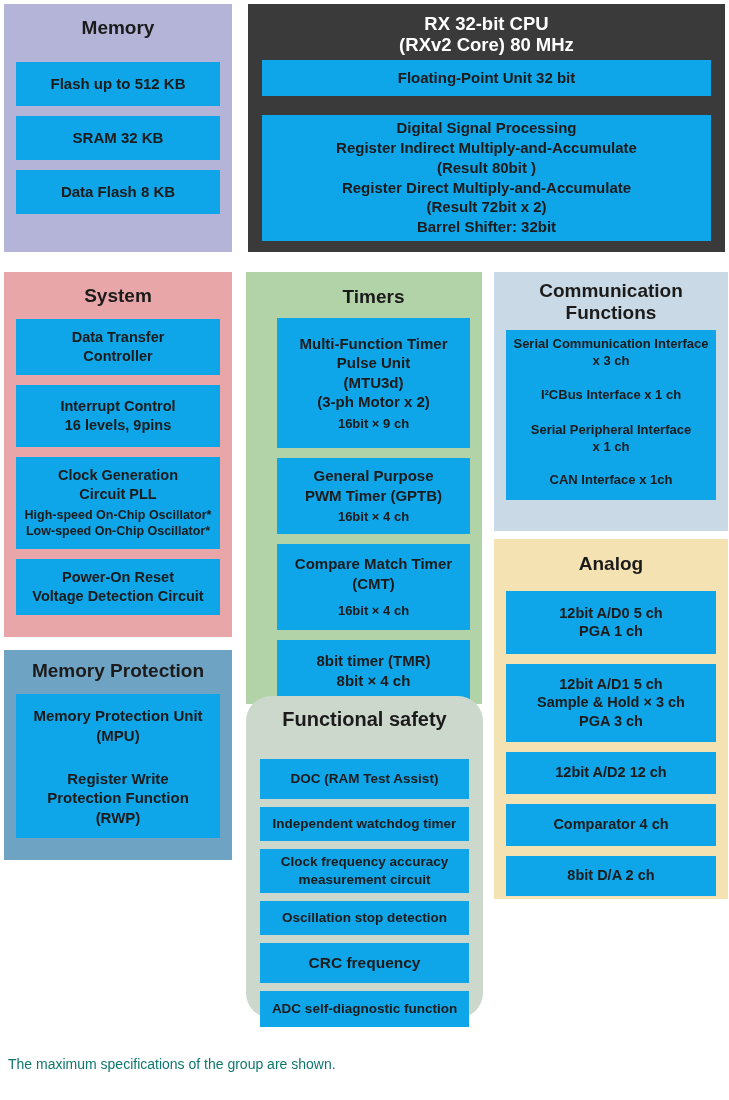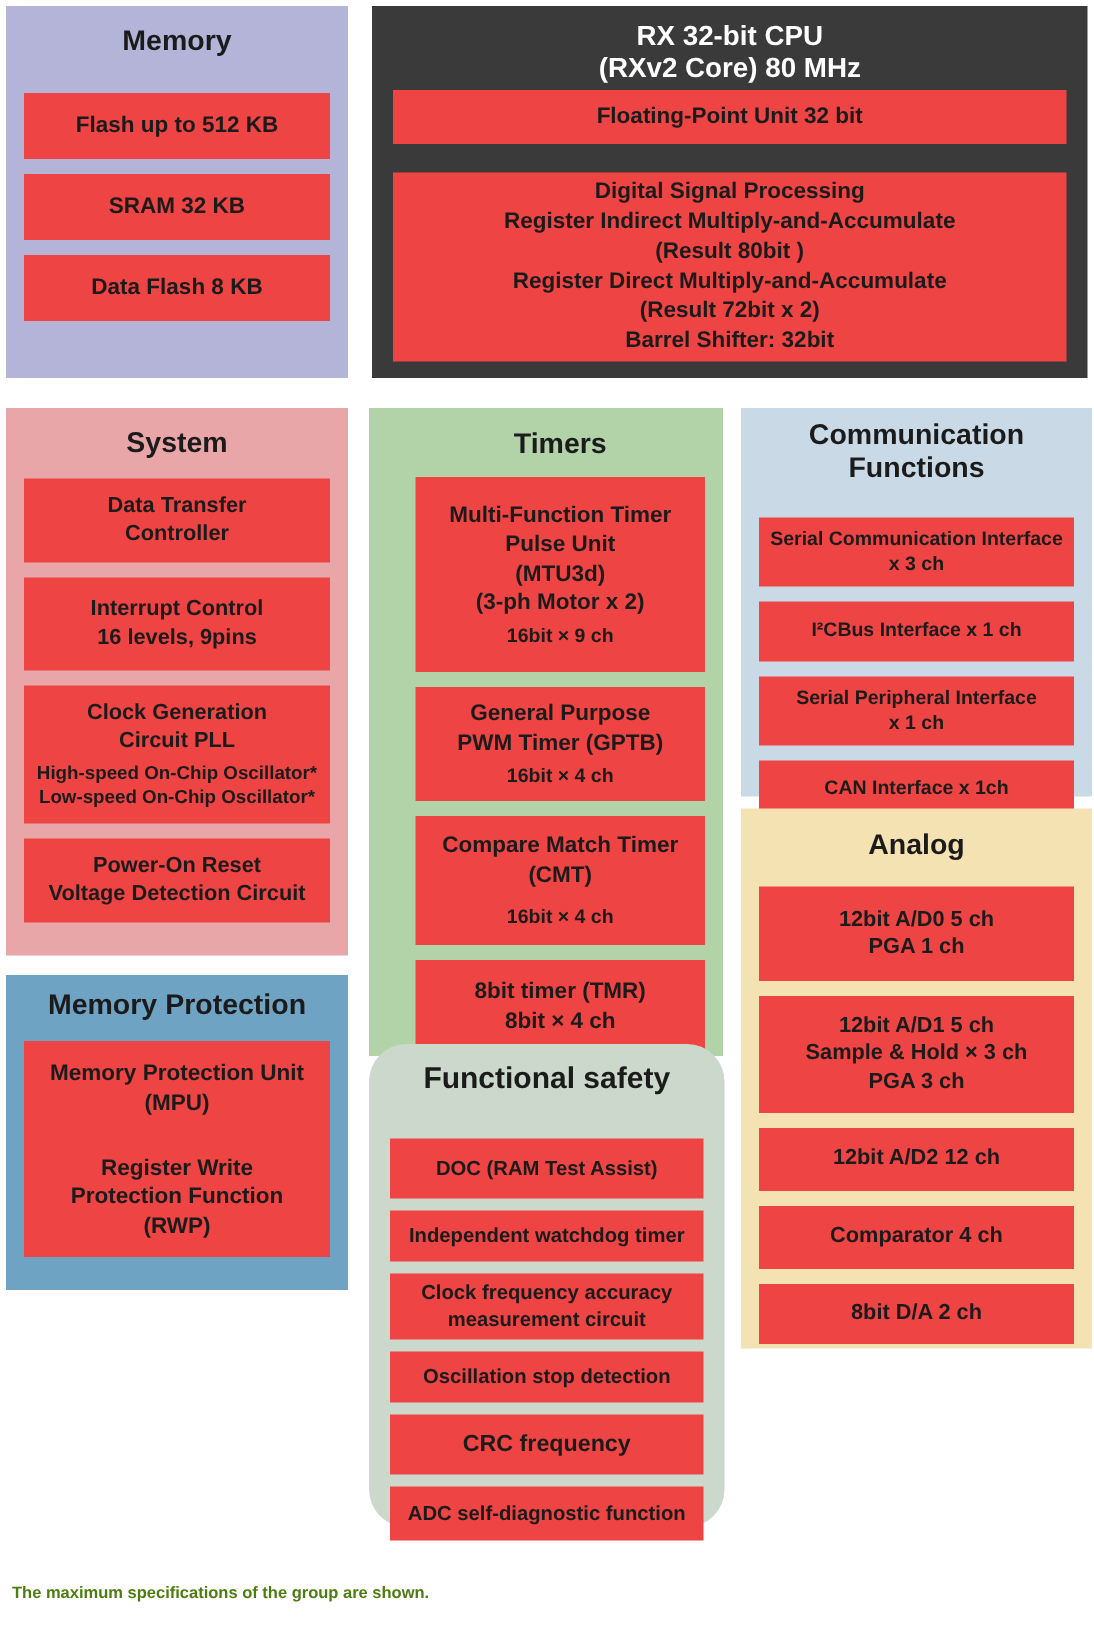--- a/index.html
+++ b/index.html
@@ -8,21 +8,21 @@
     font-family:"Liberation Sans","DejaVu Sans",sans-serif;
     color:#1b1b1b;
   }
   .panel{position:absolute;box-sizing:border-box;}
   .panel-title{
     margin:0;text-align:center;font-weight:700;font-size:19px;
     line-height:1.15;color:#1b1b1b;white-space:pre-line;
   }
   .boxes{display:flex;flex-direction:column;padding:0 12px;}
   .box{
-    background:#ef4444;display:flex;flex-direction:column;
+    background:#0ea5e9;display:flex;flex-direction:column;
     align-items:center;justify-content:center;text-align:center;
     box-sizing:border-box;flex:none;padding:2px 3px;
   }
   .txt{font-weight:700;font-size:14.5px;line-height:1.3;white-space:pre-line;}
   .sub{font-weight:700;font-size:12.5px;line-height:1.25;white-space:pre-line;margin-top:4px;}
 
   
   #panel-memory{left:4px;top:4px;width:228px;height:248px;padding-top:13px;}
   #panel-memory .boxes{margin-top:23px;gap:10px;}
   #panel-memory .txt{font-size:15px;}
@@ -51,30 +51,30 @@
 
   
   #panel-safety{left:246px;top:696px;width:237px;height:322px;padding-top:12px;border-radius:25px;}
   #panel-safety .panel-title{font-size:20px;}
   #panel-safety .boxes{margin-top:12px;gap:8px;padding:16px 14px;}
   #panel-safety .txt{font-size:13.5px;}
   #panel-safety .box-crc .txt{font-size:15.5px;}
 
   
   #panel-comm{left:494px;top:272px;width:234px;height:259px;padding-top:8px;}
-  #panel-comm .boxes{margin-top:21px;gap:10px;}
+  #panel-comm .boxes{margin-top:6px;}
   #panel-comm .txt{font-size:13px;}
 
   
   #panel-analog{left:494px;top:539px;width:234px;height:360px;padding-top:14px;}
   #panel-analog .boxes{margin-top:16px;gap:10px;}
   #panel-analog .txt{font-size:14.5px;}
 
   #footer-note{
-    position:absolute;left:8px;top:1056px;font-size:11px;font-weight:700;color:#4d7c0f;
+    position:absolute;left:8px;top:1056px;font-size:14px;font-weight:400;color:#0f766e;
   }
 </style>
 </head>
 <body>
 
 <section class="panel" id="panel-memory" style="background-color: rgb(179, 180, 216);">
   <h2 class="panel-title">Memory</h2>
   <div class="boxes">
     <div class="box" style="height:44px">
       <span class="txt">Flash up to 512 KB</span>

